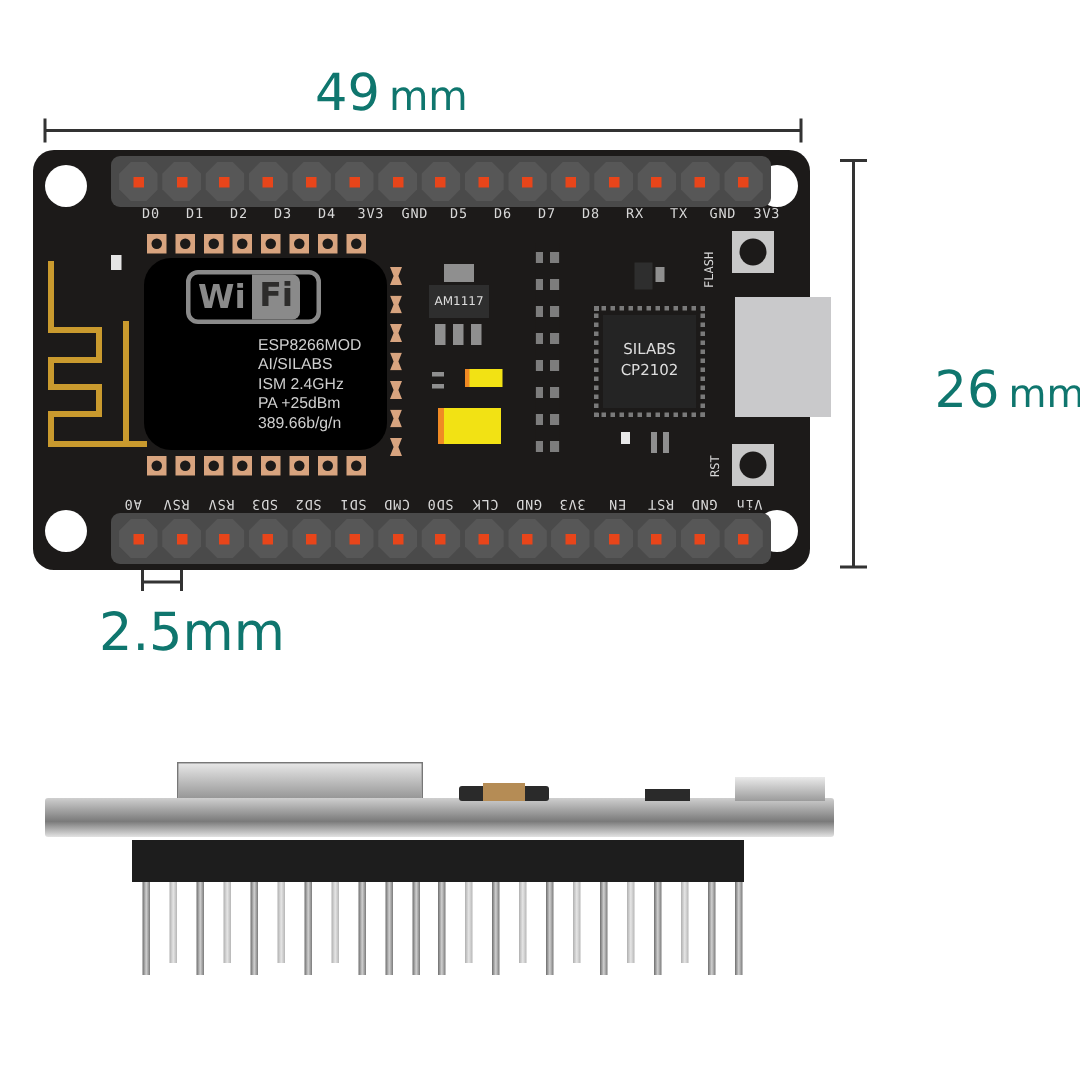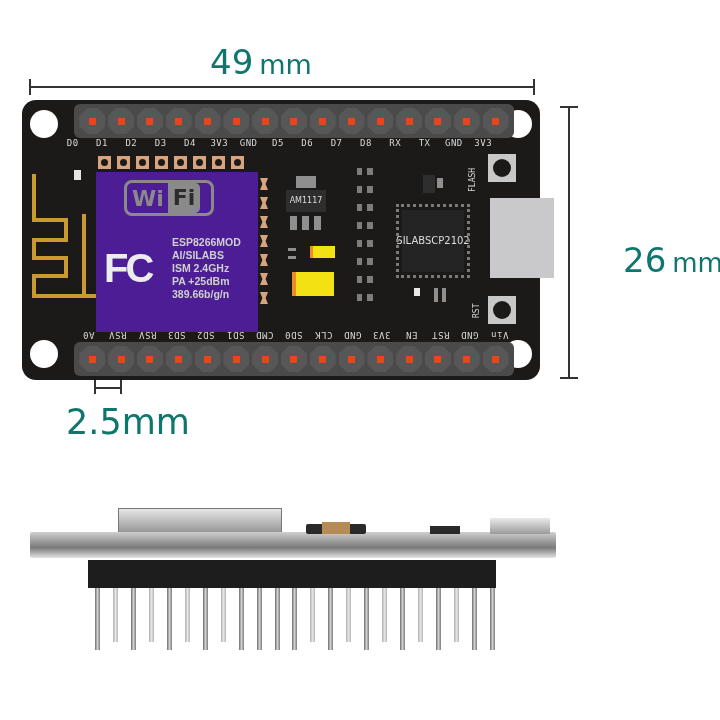--- a/index.html
+++ b/index.html
@@ -13,34 +13,34 @@
   .dim-label-big{font-family:"DejaVu Sans",sans-serif;color:#0f766e;}
   
   .board{left:22px;top:100px;width:518px;height:280px;background:#1c1a19;border-radius:14px;}
   .hole{width:28px;height:28px;border-radius:50%;background:#fff;}
   .header{height:34px;background:#4a4a4a;border-radius:6px;display:flex;justify-content:space-around;align-items:center;padding:0 4px;}
   .pin-oct{width:26px;height:26px;background:#575757;clip-path:polygon(30% 0,70% 0,100% 30%,100% 70%,70% 100%,30% 100%,0 70%,0 30%);display:flex;align-items:center;justify-content:center;}
   .pin-dot{width:7px;height:7px;background:#e8451a;}
   .pin-labels{display:flex;justify-content:space-around;font-family:"DejaVu Sans Mono",monospace;font-size:9px;color:#d8d8d8;letter-spacing:0.5px;}
   .pin-labels span{width:29px;text-align:center;}
   .flip{transform:rotate(180deg);}
-  .module{left:96px;top:172px;width:162px;height:160px;background:#4c1d95;}
+  .module{left:96px;top:172px;width:162px;height:128px;background:#000000;border-radius:18px;}
   .pad-row{display:flex;gap:6px;}
   .pad{width:13px;height:13px;background:#d8a47f;position:relative;}
   .pad::after{content:"";position:absolute;left:3px;top:3px;width:7px;height:7px;border-radius:50%;background:#1c1a19;}
   .pad-col{display:flex;flex-direction:column;gap:7px;}
   .spad{width:8px;height:12px;background:#d8a47f;clip-path:polygon(0 0,100% 0,70% 50%,100% 100%,0 100%,30% 50%);}
   .wifi{left:28px;top:8px;width:84px;height:30px;border:3px solid #8a8a8a;border-radius:8px;display:flex;align-items:center;}
   .wifi-wi{color:#8a8a8a;font-weight:bold;font-size:22px;padding-left:5px;font-family:"DejaVu Sans",sans-serif;}
   .wifi-fi{margin-left:4px;background:#8a8a8a;color:#2d2c2b;font-weight:bold;font-size:22px;padding:0 5px;border-radius:0 5px 5px 0;height:30px;line-height:30px;}
   .modtext{color:#cfcfcf;font-size:10.5px;line-height:13px;font-family:"Liberation Sans",sans-serif;}
   .fcc{color:#ececec;font-weight:bold;font-size:40px;font-family:"Liberation Sans",sans-serif;letter-spacing:-3px;}
   .chip-reg{background:#2e2e2e;color:#ddd;font-size:8px;text-align:center;}
   .comp-gray{background:#8f8f8f;}
-  .silabs{left:402px;top:210px;width:62px;height:62px;background:#242424;display:flex;align-items:center;justify-content:center;color:#ddd;font-size:10px;line-height:14px;outline:3px dotted #7a7a7a;outline-offset:3px;}
+  .silabs{left:402px;top:210px;width:62px;height:62px;background:#242424;display:flex;flex-direction:column;align-items:center;justify-content:center;color:#ddd;font-size:10px;line-height:14px;outline:3px dotted #7a7a7a;outline-offset:3px;}
   .btn-base{width:28px;height:28px;background:#c8c8c8;display:flex;align-items:center;justify-content:center;}
   .btn-knob{width:18px;height:18px;border-radius:50%;background:#1c1a19;}
   .usb{left:490px;top:198px;width:64px;height:80px;background:#c9c9cb;}
   .smalltext{color:#d8d8d8;font-size:8px;font-family:"DejaVu Sans Mono",monospace;}
   .cap-y{background:#f2e214;}
   
   .pcb-side{left:30px;top:532px;width:526px;height:26px;background:linear-gradient(#cfcfcf,#7a7a7a 60%,#e3e3e3);border-radius:2px;}
   .shield{left:118px;top:508px;width:162px;height:26px;background:linear-gradient(#e6e6e6,#8d8d8d);border:1px solid #777;}
   .header-side{left:88px;top:560px;width:408px;height:28px;background:#1d1d1d;}
   .legs{left:95px;top:588px;width:400px;height:62px;display:flex;justify-content:space-between;}
@@ -113,21 +113,21 @@
     <div class="pin-oct">
         <div class="pin-dot"></div>
       </div>
     <div class="pin-oct">
         <div class="pin-dot"></div>
       </div>
     <div class="pin-oct">
         <div class="pin-dot"></div>
       </div>
   </div>
-  <div class="abs pin-labels" style="left:36px;top:38px;width:440px;">
+  <div class="abs pin-labels" style="left:64px;top:38px;width:440px;">
     <span>D0</span>
     <span>D1</span>
     <span>D2</span>
     <span>D3</span>
     <span>D4</span>
     <span>3V3</span>
     <span>GND</span>
     <span>D5</span>
     <span>D6</span>
     <span>D7</span>
@@ -238,28 +238,27 @@
       <div class="spad"></div>
       <div class="spad"></div>
   </div>
 </div>
 
 <div class="abs module">
   <div class="abs wifi">
     <span class="wifi-wi">Wi</span>
     <span class="wifi-fi">Fi</span>
   </div>
-  <div class="abs modtext" style="left:76px;top:64px;font-weight:bold;">
+  <div class="abs modtext" style="left:76px;top:52px;">
     <div>ESP8266MOD</div>
     <div>AI/SILABS</div>
     <div>ISM 2.4GHz</div>
     <div>PA +25dBm</div>
     <div>389.66b/g/n</div>
   </div>
-  <div class="abs fcc" style="left:8px;top:74px;">FC</div>
 </div>
 
 <div class="abs comp-gray" style="left:296px;top:176px;width:20px;height:12px;"></div>
 <div class="abs chip-reg" style="left:286px;top:190px;width:40px;height:22px;line-height:22px;">AM1117</div>
 <div class="abs comp-gray" style="left:290px;top:216px;width:7px;height:14px;"></div>
 <div class="abs comp-gray" style="left:302px;top:216px;width:7px;height:14px;"></div>
 <div class="abs comp-gray" style="left:314px;top:216px;width:7px;height:14px;"></div>
 
 <div class="abs cap-y" style="left:310px;top:246px;width:22px;height:12px;border-left:3px solid #f08a24;"></div>
 <div class="abs cap-y" style="left:292px;top:272px;width:38px;height:24px;border-left:4px solid #f08a24;"></div>

